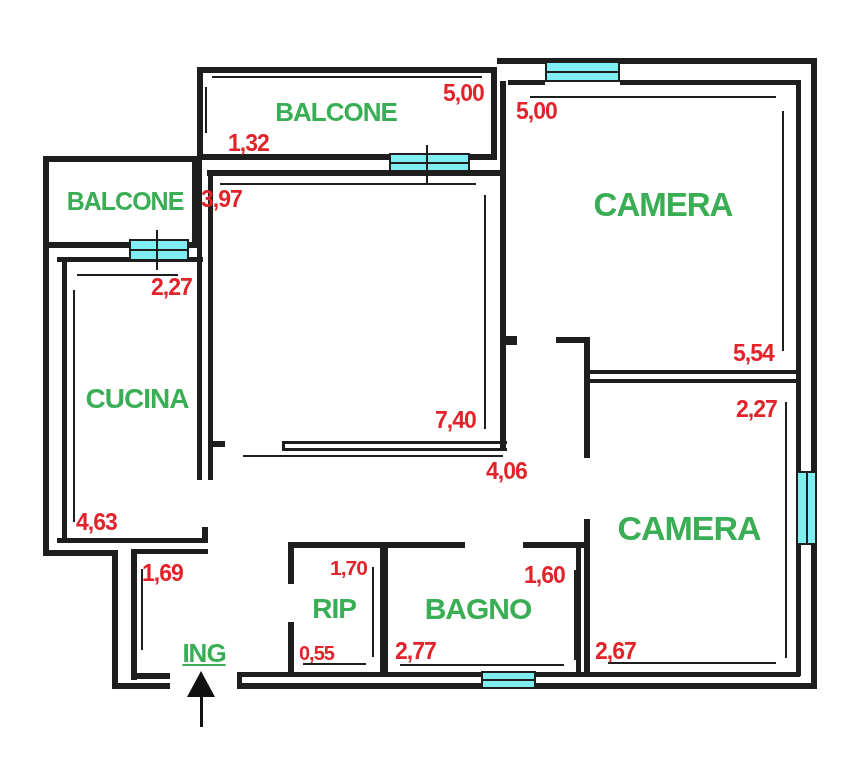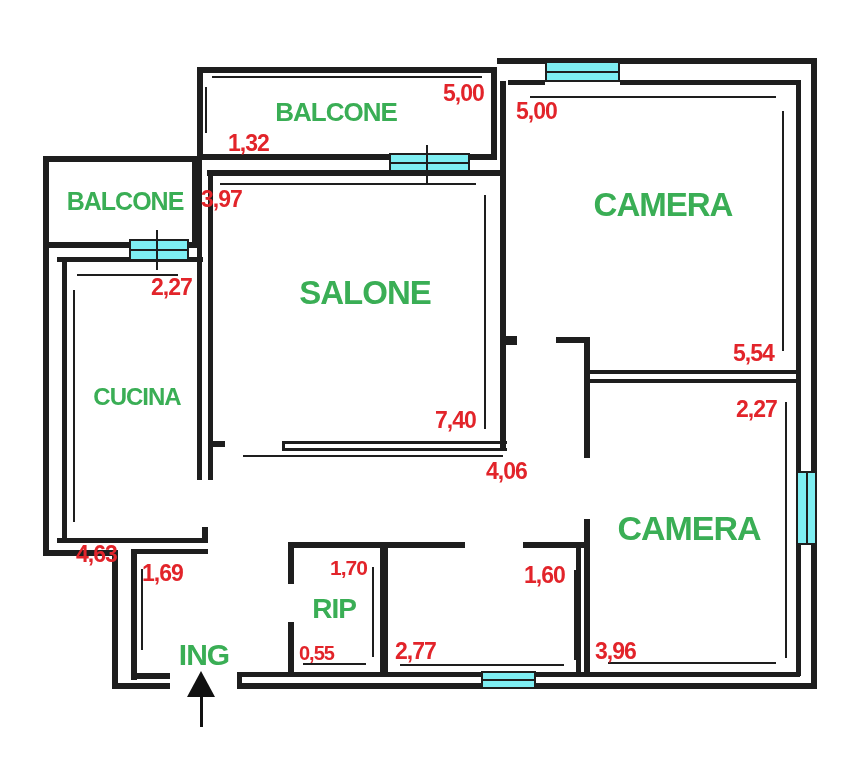--- a/index.html
+++ b/index.html
@@ -123,39 +123,39 @@
   <div class="dline" style="left:608px;top:662px;width:168px;height:2px;"></div>
   <div class="dline" style="left:141px;top:569px;width:2px;height:81px;"></div>
   <div class="dline" style="left:372px;top:567px;width:2px;height:90px;"></div>
   <div class="dline" style="left:303px;top:663px;width:63px;height:2px;"></div>
   <div class="dline" style="left:574px;top:570px;width:2px;height:90px;"></div>
   <div class="dline" style="left:400px;top:664px;width:164px;height:2px;"></div>
 
   <div class="rlabel" style="left:336px;top:99px;font-size:26px;">BALCONE</div>
   <div class="rlabel" style="left:125px;top:189px;font-size:25px;">BALCONE</div>
   <div class="rlabel" style="left:663px;top:188px;font-size:33px;">CAMERA</div>
-  <div class="rlabel" style="left:365px;top:276px;font-size:33px;">SALONE</div>
-  <div class="rlabel" style="left:137px;top:385px;font-size:24px;">CUCINA</div>
+  <div class="rlabel" style="left:137px;top:385px;font-size:28px;">CUCINA</div>
   <div class="rlabel" style="left:689px;top:511px;font-size:34px;">CAMERA</div>
   <div class="rlabel" style="left:334px;top:595px;font-size:28px;">RIP</div>
-  <div class="rlabel" style="left:204px;top:640px;font-size:30px;">ING</div>
+  <div class="rlabel" style="left:478px;top:594px;font-size:30px;">BAGNO</div>
+  <div class="rlabel" style="left:204px;top:640px;font-size:26px;text-decoration:underline;">ING</div>
 
   <div class="dlabel" style="left:443px;top:82px;">5,00</div>
   <div class="dlabel" style="left:196px;top:132px;margin-left:32px;">1,32</div>
   <div class="dlabel" style="left:516px;top:100px;">5,00</div>
   <div class="dlabel" style="left:733px;top:342px;">5,54</div>
   <div class="dlabel" style="left:201px;top:188px;text-align:right;">3,97</div>
   <div class="dlabel" style="left:435px;top:409px;">7,40</div>
   <div class="dlabel" style="left:486px;top:460px;">4,06</div>
   <div class="dlabel" style="left:151px;top:276px;">2,27</div>
-  <div class="dlabel" style="left:76px;top:511px;margin-top:32px;">4,63</div>
+  <div class="dlabel" style="left:76px;top:511px;">4,63</div>
   <div class="dlabel" style="left:142px;top:562px;">1,69</div>
   <div class="dlabel" style="left:330px;top:557px;font-size:21px;">1,70</div>
   <div class="dlabel" style="left:299px;top:643px;font-size:20px;">0,55</div>
   <div class="dlabel" style="left:524px;top:564px;">1,60</div>
   <div class="dlabel" style="left:395px;top:640px;text-align:center;">2,77</div>
-  <div class="dlabel" style="left:595px;top:640px;">3,96</div>
+  <div class="dlabel" style="left:595px;top:640px;">2,67</div>
   <div class="dlabel" style="left:736px;top:398px;">2,27</div>
 
   <div class="arrow-head" style="left:187px;top:671px;"></div>
   <div class="arrow-tail" style="left:200px;top:696px;width:3px;height:31px;"></div>
 
 </div>
 
 </body></html>

